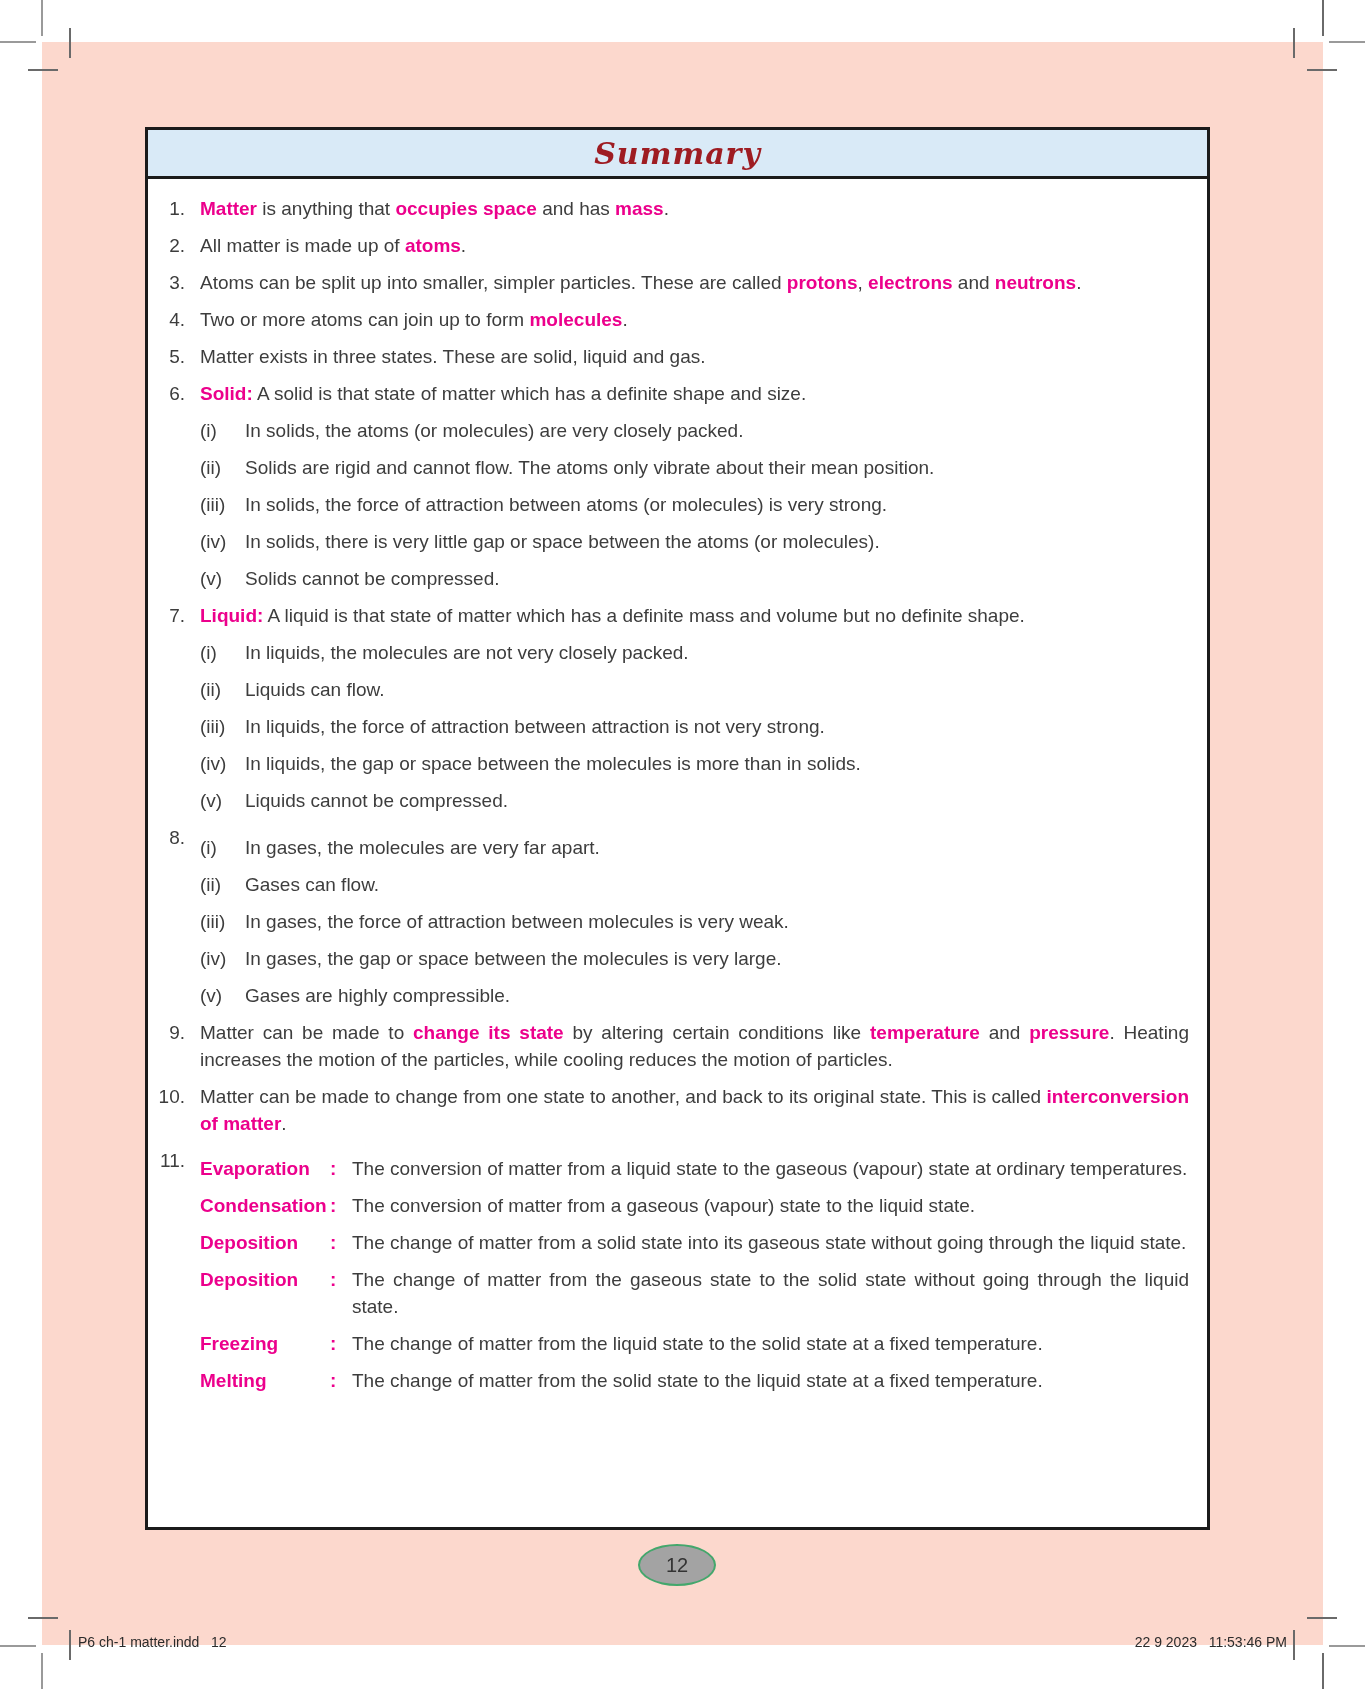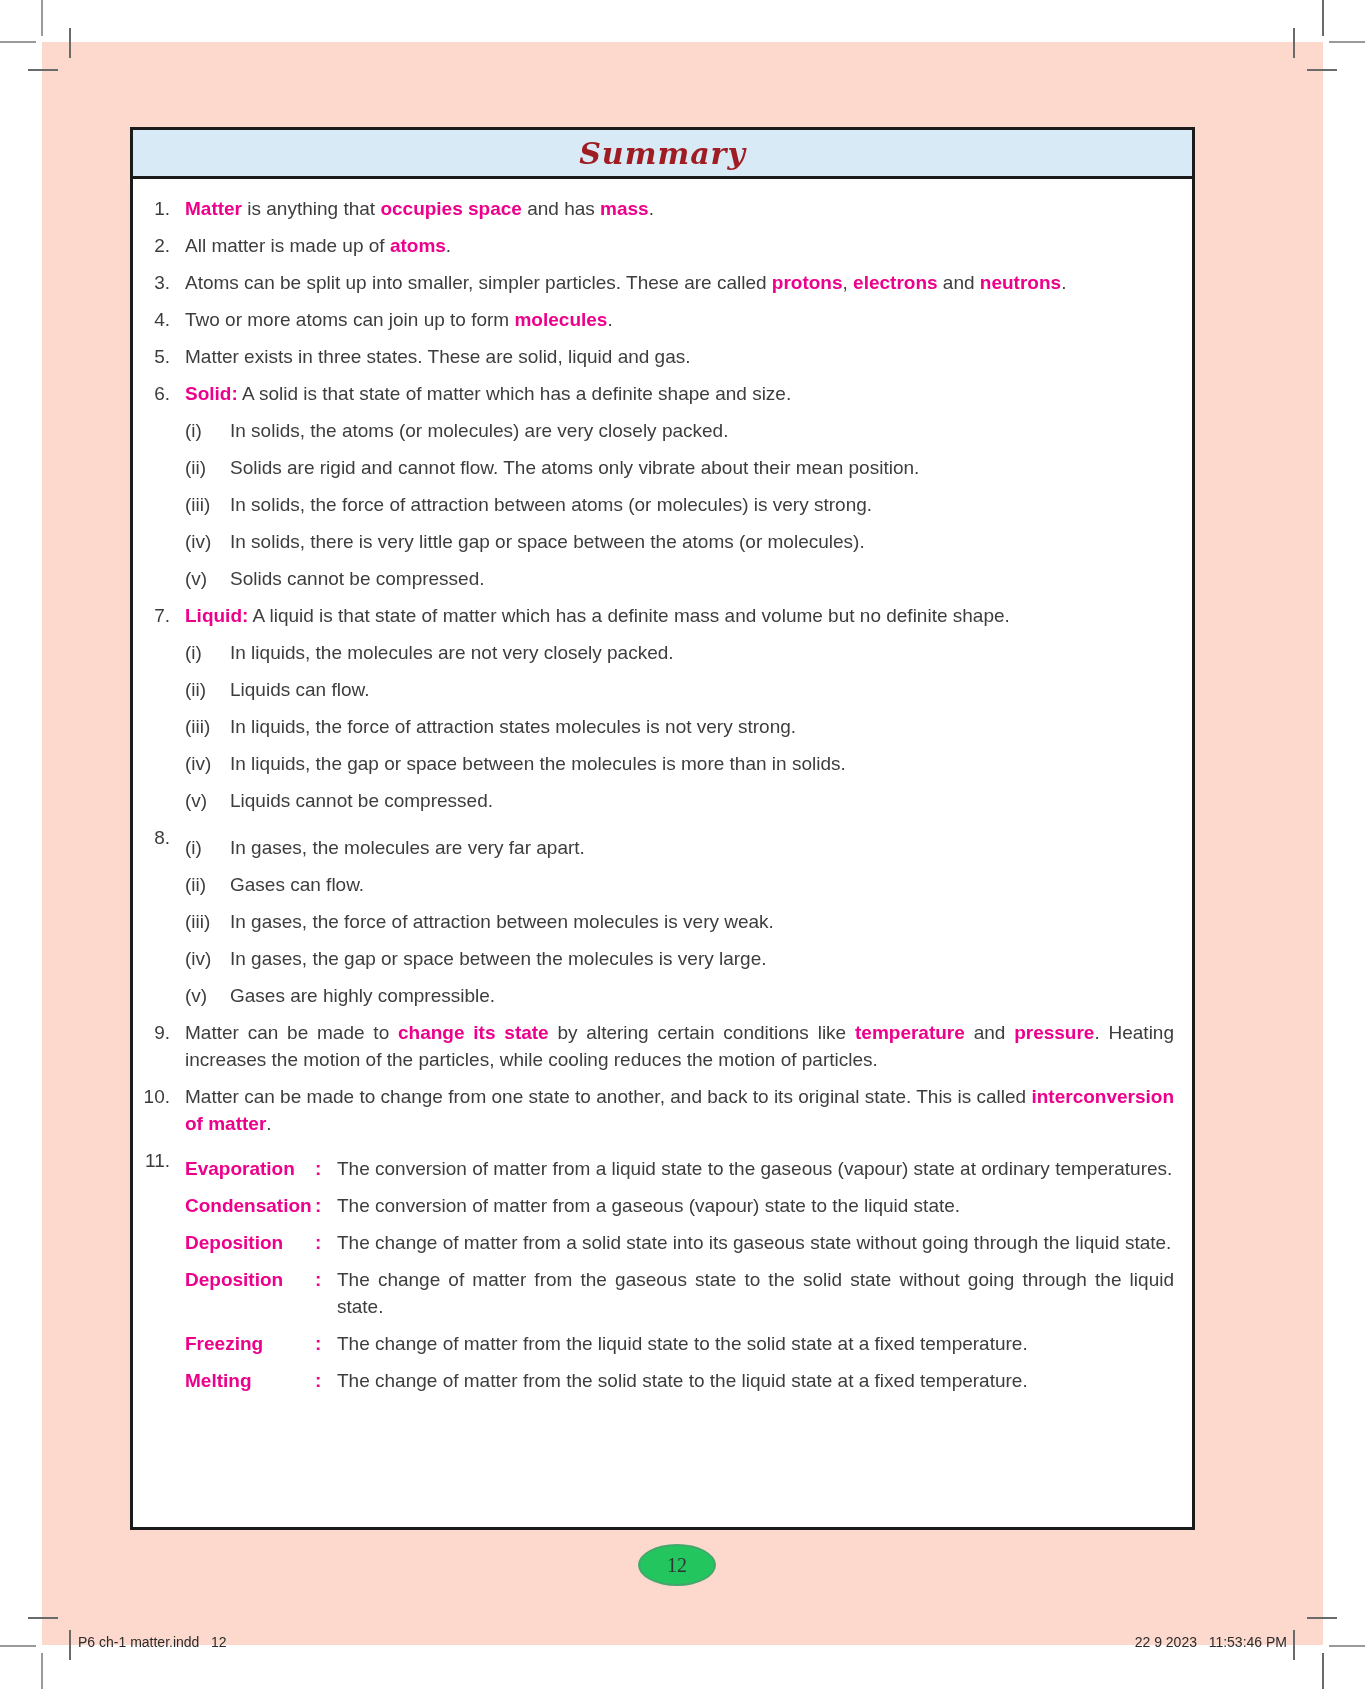--- a/index.html
+++ b/index.html
@@ -11,21 +11,21 @@
     --oval-border:#44a76c;
   }
   html,body{margin:0;padding:0;background:#ffffff;}
   body{width:1365px;height:1689px;position:relative;overflow:hidden;
        font-family:"Liberation Sans", sans-serif;color:var(--text);}
   .paper{position:absolute;left:42px;top:42px;width:1281px;height:1603px;background:var(--paper);}
   
   .cm{position:absolute;background:#9a9a9a;}
   .cm.dark{background:#6a6a6a;}
   
-  .summary-box{position:absolute;left:88px;top:85px;width:1065px;height:1403px;
+  .summary-box{position:absolute;left:103px;top:85px;width:1065px;height:1403px;
        background:#ffffff;border:3px solid #1b1b1b;box-sizing:border-box;overflow:hidden;}
   .summary-header{height:46px;background:var(--header-bg);border-bottom:3px solid #1b1b1b;
        display:flex;align-items:center;justify-content:center;}
   .summary-title{font-family:"DejaVu Serif", serif;font-style:italic;font-weight:700;
        font-size:30px;color:var(--title);letter-spacing:1px;}
   .content{padding:16px 18px 8px 7px;font-size:19px;line-height:27px;}
   .item{display:flex;margin-top:10px;}
   .item:first-child{margin-top:0;}
   .num{flex:0 0 30px;text-align:right;margin-right:15px;white-space:nowrap;}
   .ibody{flex:1;min-width:0;}
@@ -34,23 +34,23 @@
   .hl{color:var(--magenta);font-weight:bold;}
   .sub{display:flex;margin-top:10px;}
   .slabel{flex:0 0 32px;margin-right:13px;}
   .stext{flex:1;}
   .def{display:flex;margin-top:10px;}
   .def.first{margin-top:8px;}
   .term{flex:0 0 130px;color:var(--magenta);font-weight:bold;}
   .colon{flex:0 0 22px;color:var(--magenta);font-weight:bold;}
   .dtext{flex:1;}
   
-  .page-oval{position:absolute;left:596px;top:1502px;width:78px;height:42px;background:#22c55e;
+  .page-oval{position:absolute;left:596px;top:1502px;width:78px;height:42px;background:#a3a3a3;
        border:2px solid var(--oval-border);border-radius:50%;box-sizing:border-box;
-       display:flex;align-items:center;justify-content:center;font-size:20px;color:#333;font-family:Liberation Serif, serif;}
+       display:flex;align-items:center;justify-content:center;font-size:20px;color:#333;}
   
   .footer{position:absolute;font-size:14px;color:#2b2b2b;white-space:pre;}
   .footer.left{left:78px;top:1634px;}
   .footer.right{right:78px;top:1634px;}
 </style>
 </head>
 <body>
 
 <div class="paper"></div>
 
@@ -143,21 +143,21 @@
             <div class="sub">
               <div class="slabel">(i)</div>
               <div class="stext">In liquids, the molecules are not very closely packed.</div>
             </div>
             <div class="sub">
               <div class="slabel">(ii)</div>
               <div class="stext">Liquids can flow.</div>
             </div>
             <div class="sub">
               <div class="slabel">(iii)</div>
-              <div class="stext">In liquids, the force of attraction states molecules is not very strong.</div>
+              <div class="stext">In liquids, the force of attraction between attraction is not very strong.</div>
             </div>
             <div class="sub">
               <div class="slabel">(iv)</div>
               <div class="stext">In liquids, the gap or space between the molecules is more than in solids.</div>
             </div>
             <div class="sub">
               <div class="slabel">(v)</div>
               <div class="stext">Liquids cannot be compressed.</div>
             </div>
           </div>

